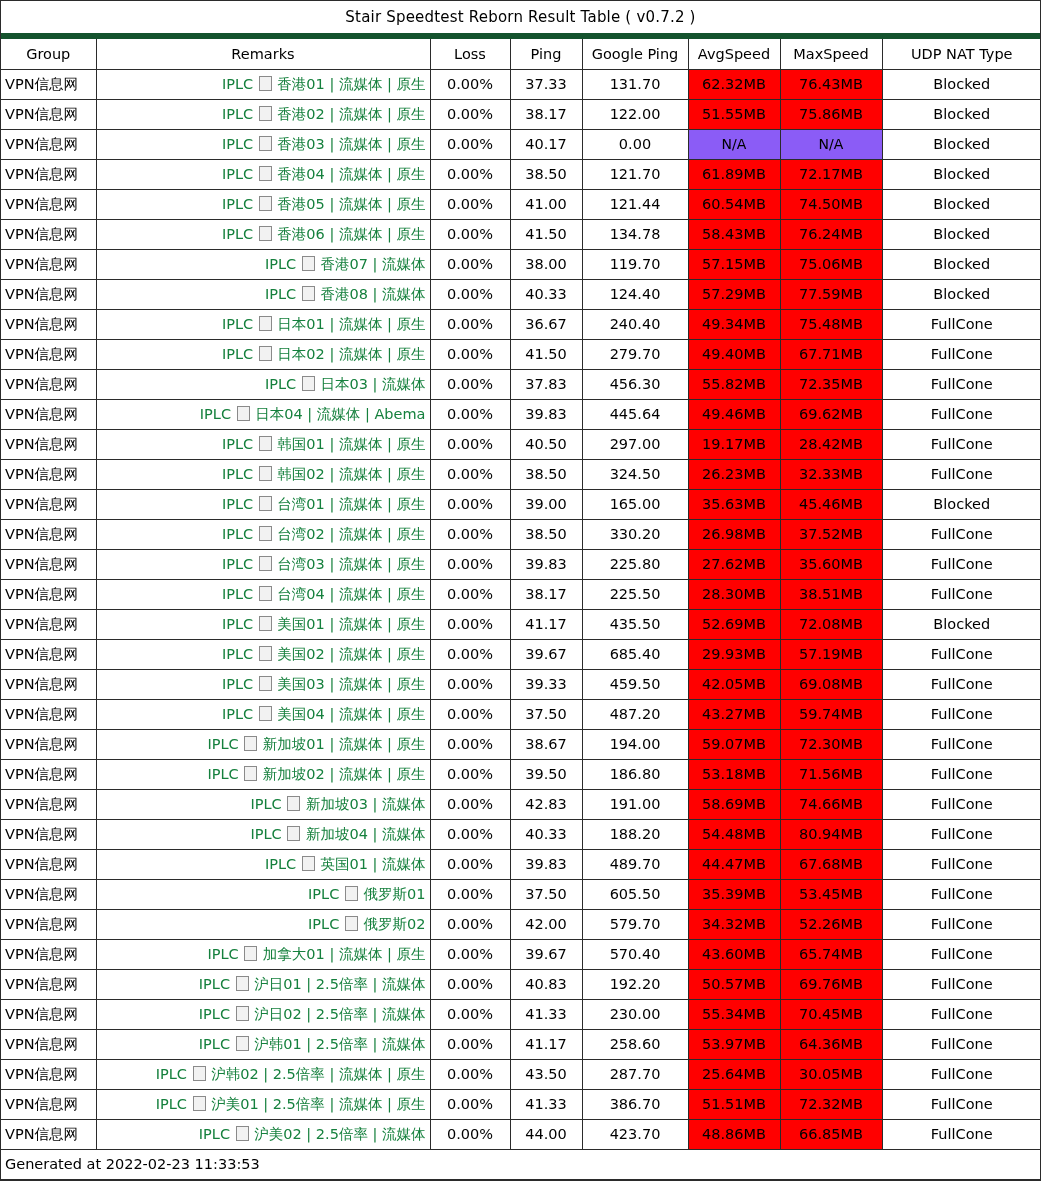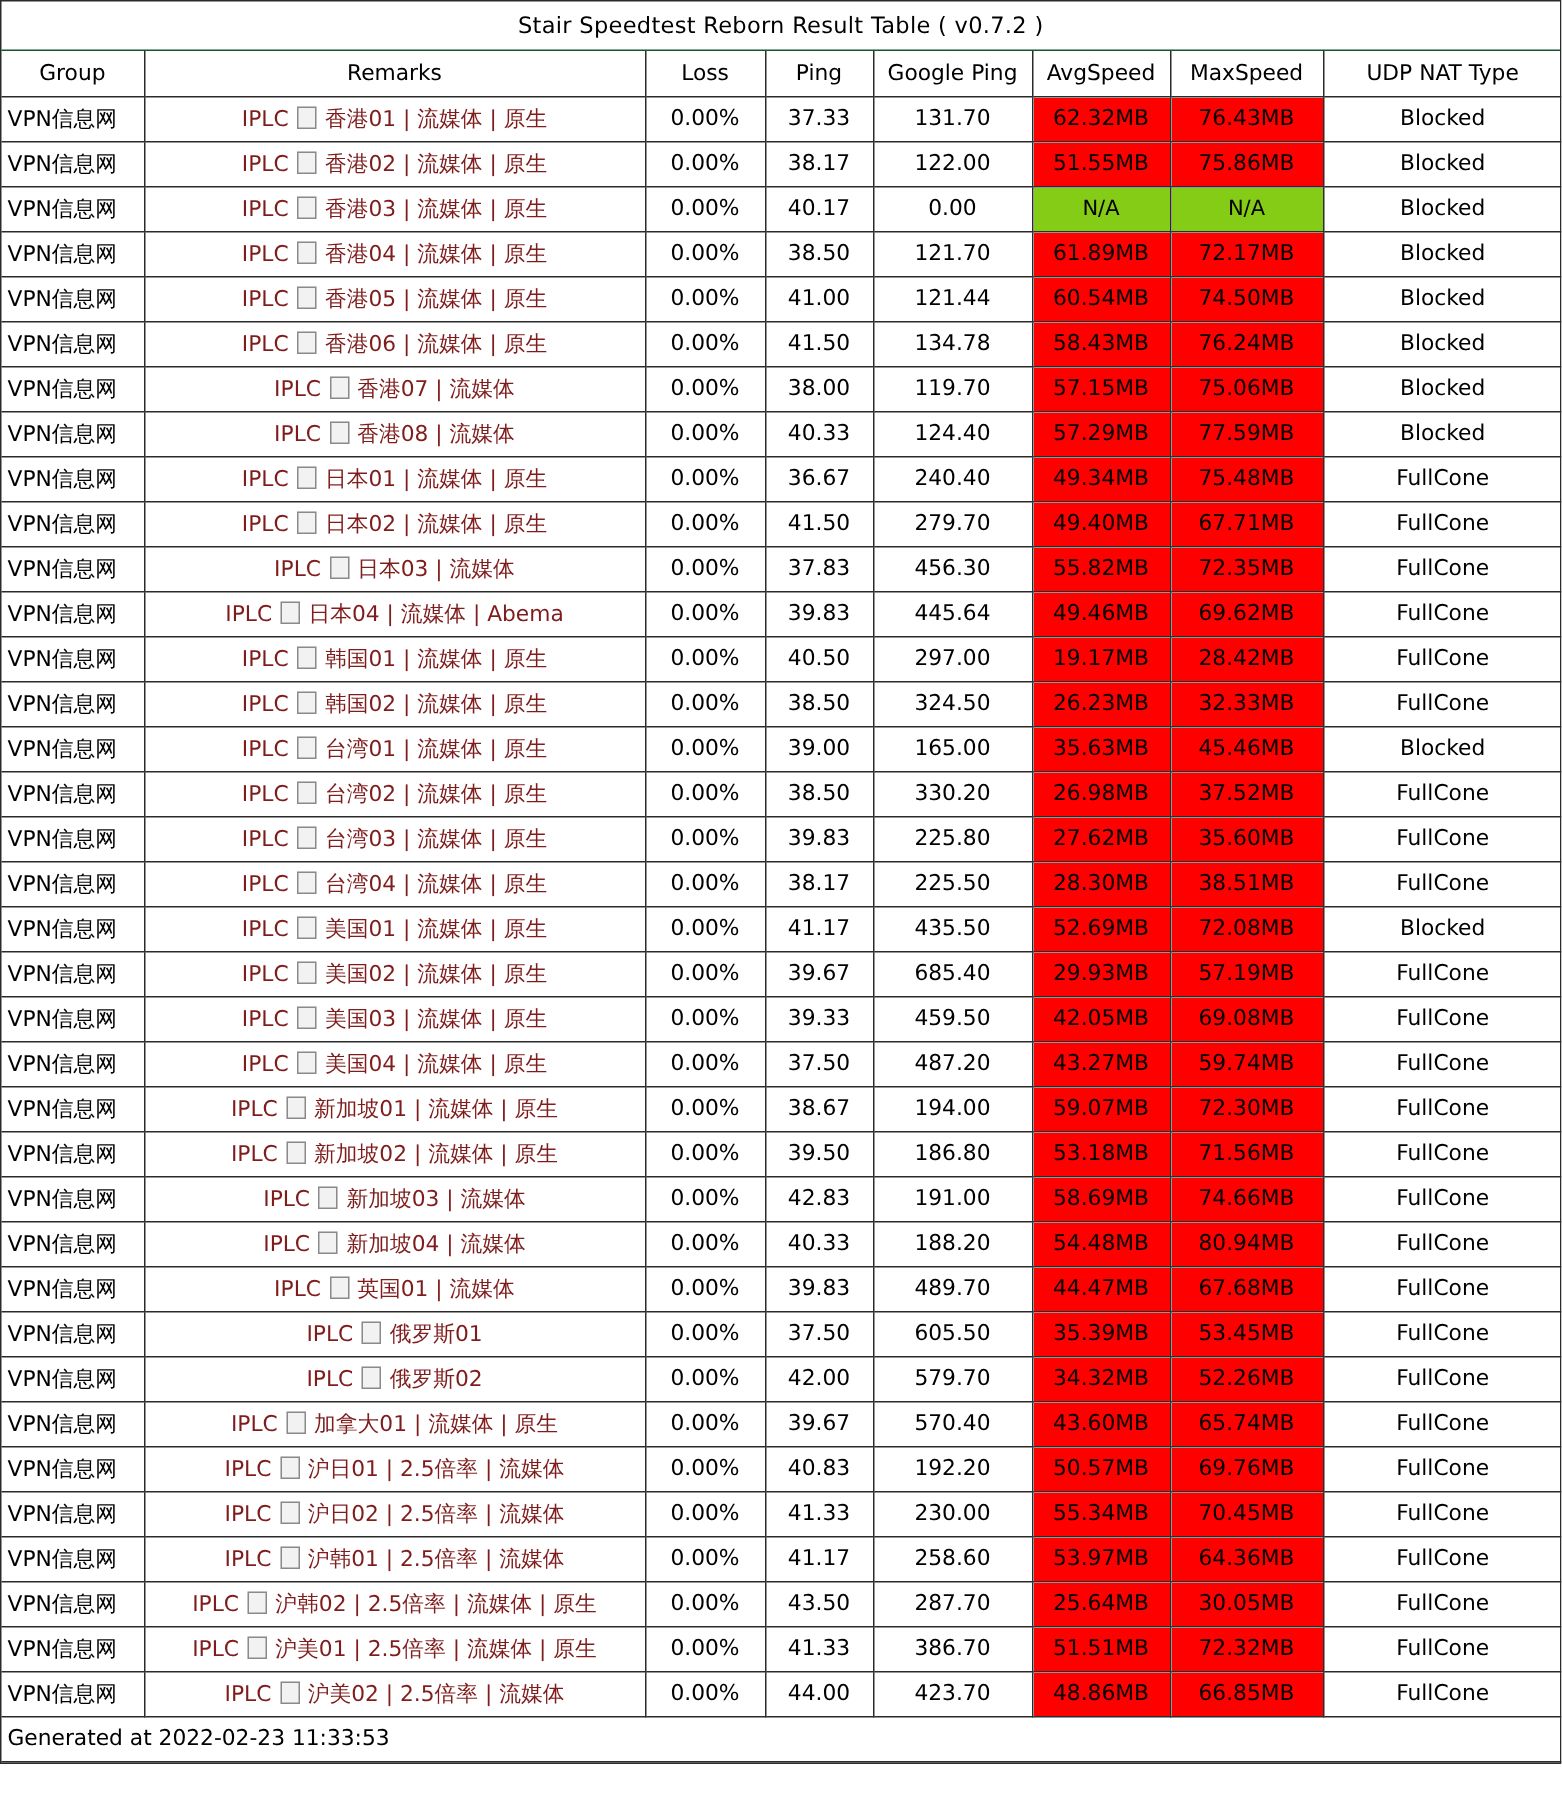--- a/index.html
+++ b/index.html
@@ -17,21 +17,21 @@
     box-sizing: border-box;
     border: 1px solid #2b2b2b;
     background: #ffffff;
   }
   .title-bar {
     height: 32px;
     display: flex;
     align-items: center;
     justify-content: center;
     font-size: 15px;
-    border-bottom: 1px solid #14532d;
+    border-bottom: 6px solid #14532d;
     letter-spacing: 0.2px;
   }
   table.result {
     width: 100%;
     border-collapse: collapse;
     table-layout: fixed;
   }
   table.result th,
   table.result td {
     border-right: 1px solid #2b2b2b;
@@ -56,40 +56,40 @@
   col.c-ping { width: 72px; }
   col.c-gping { width: 106px; }
   col.c-avg { width: 92px; }
   col.c-max { width: 102px; }
   col.c-nat { width: 159px; }
 
   thead th { text-align: center; }
   .cell-center { text-align: center; }
 
   .group-cell { text-align: left; padding-left: 5px; font-size: 14px; }
-  .remarks-cell { text-align: center; padding-left: 7px; font-size: 14px; color: #7f1d1d; }
+  .remarks-cell { text-align: right; padding-left: 7px; font-size: 14px; color: #15803d; }
   .flag {
     display: inline-block;
     width: 11px;
     height: 13px;
     border: 1px solid #8a8a8a;
     vertical-align: -2px;
     margin: 0 1px;
     background: #f2f2f2;
   }
   .speed {
     text-align: center;
     font-size: 13.5px;
   }
   .speed.hot {
     background: #ff0000;
     color: #000000;
   }
   .speed.na {
-    background: #84cc16;
+    background: #8b5cf6;
     color: #000000;
     font-size: 14px;
   }
   .footer-row td {
     border-right: none;
     text-align: left;
     padding-left: 7px;
     font-size: 14.5px;
     height: 30px;
   }

